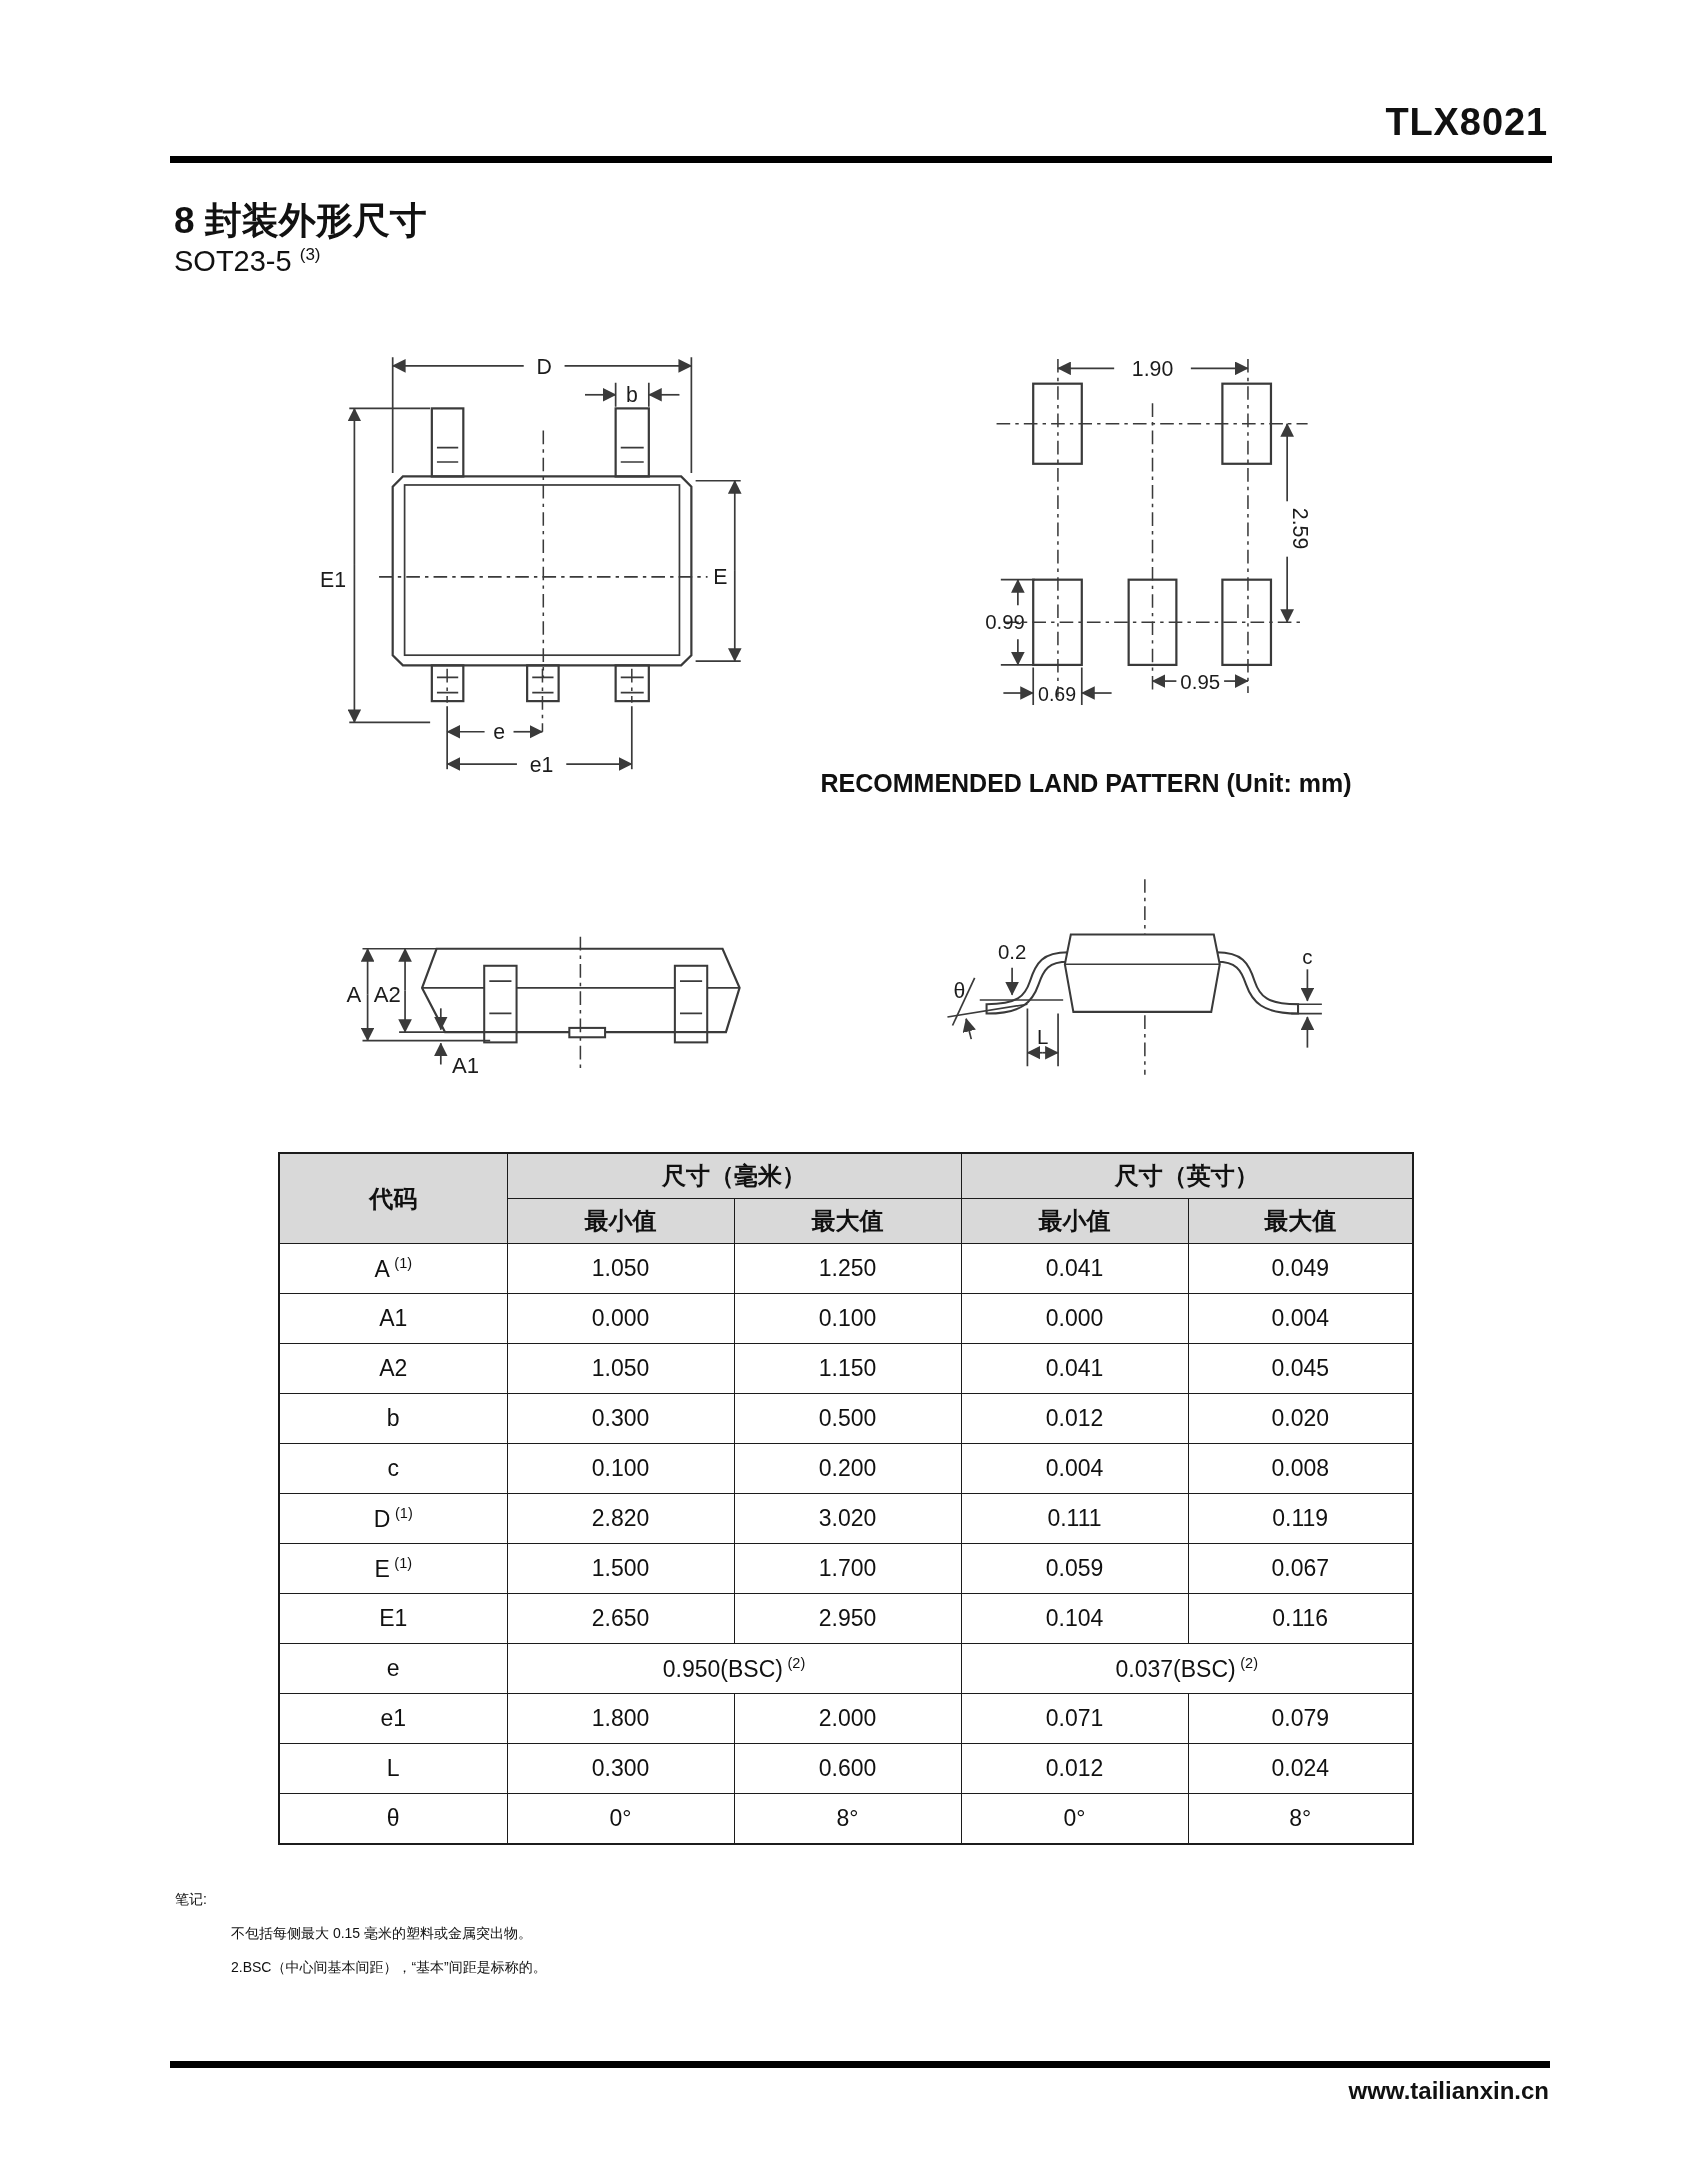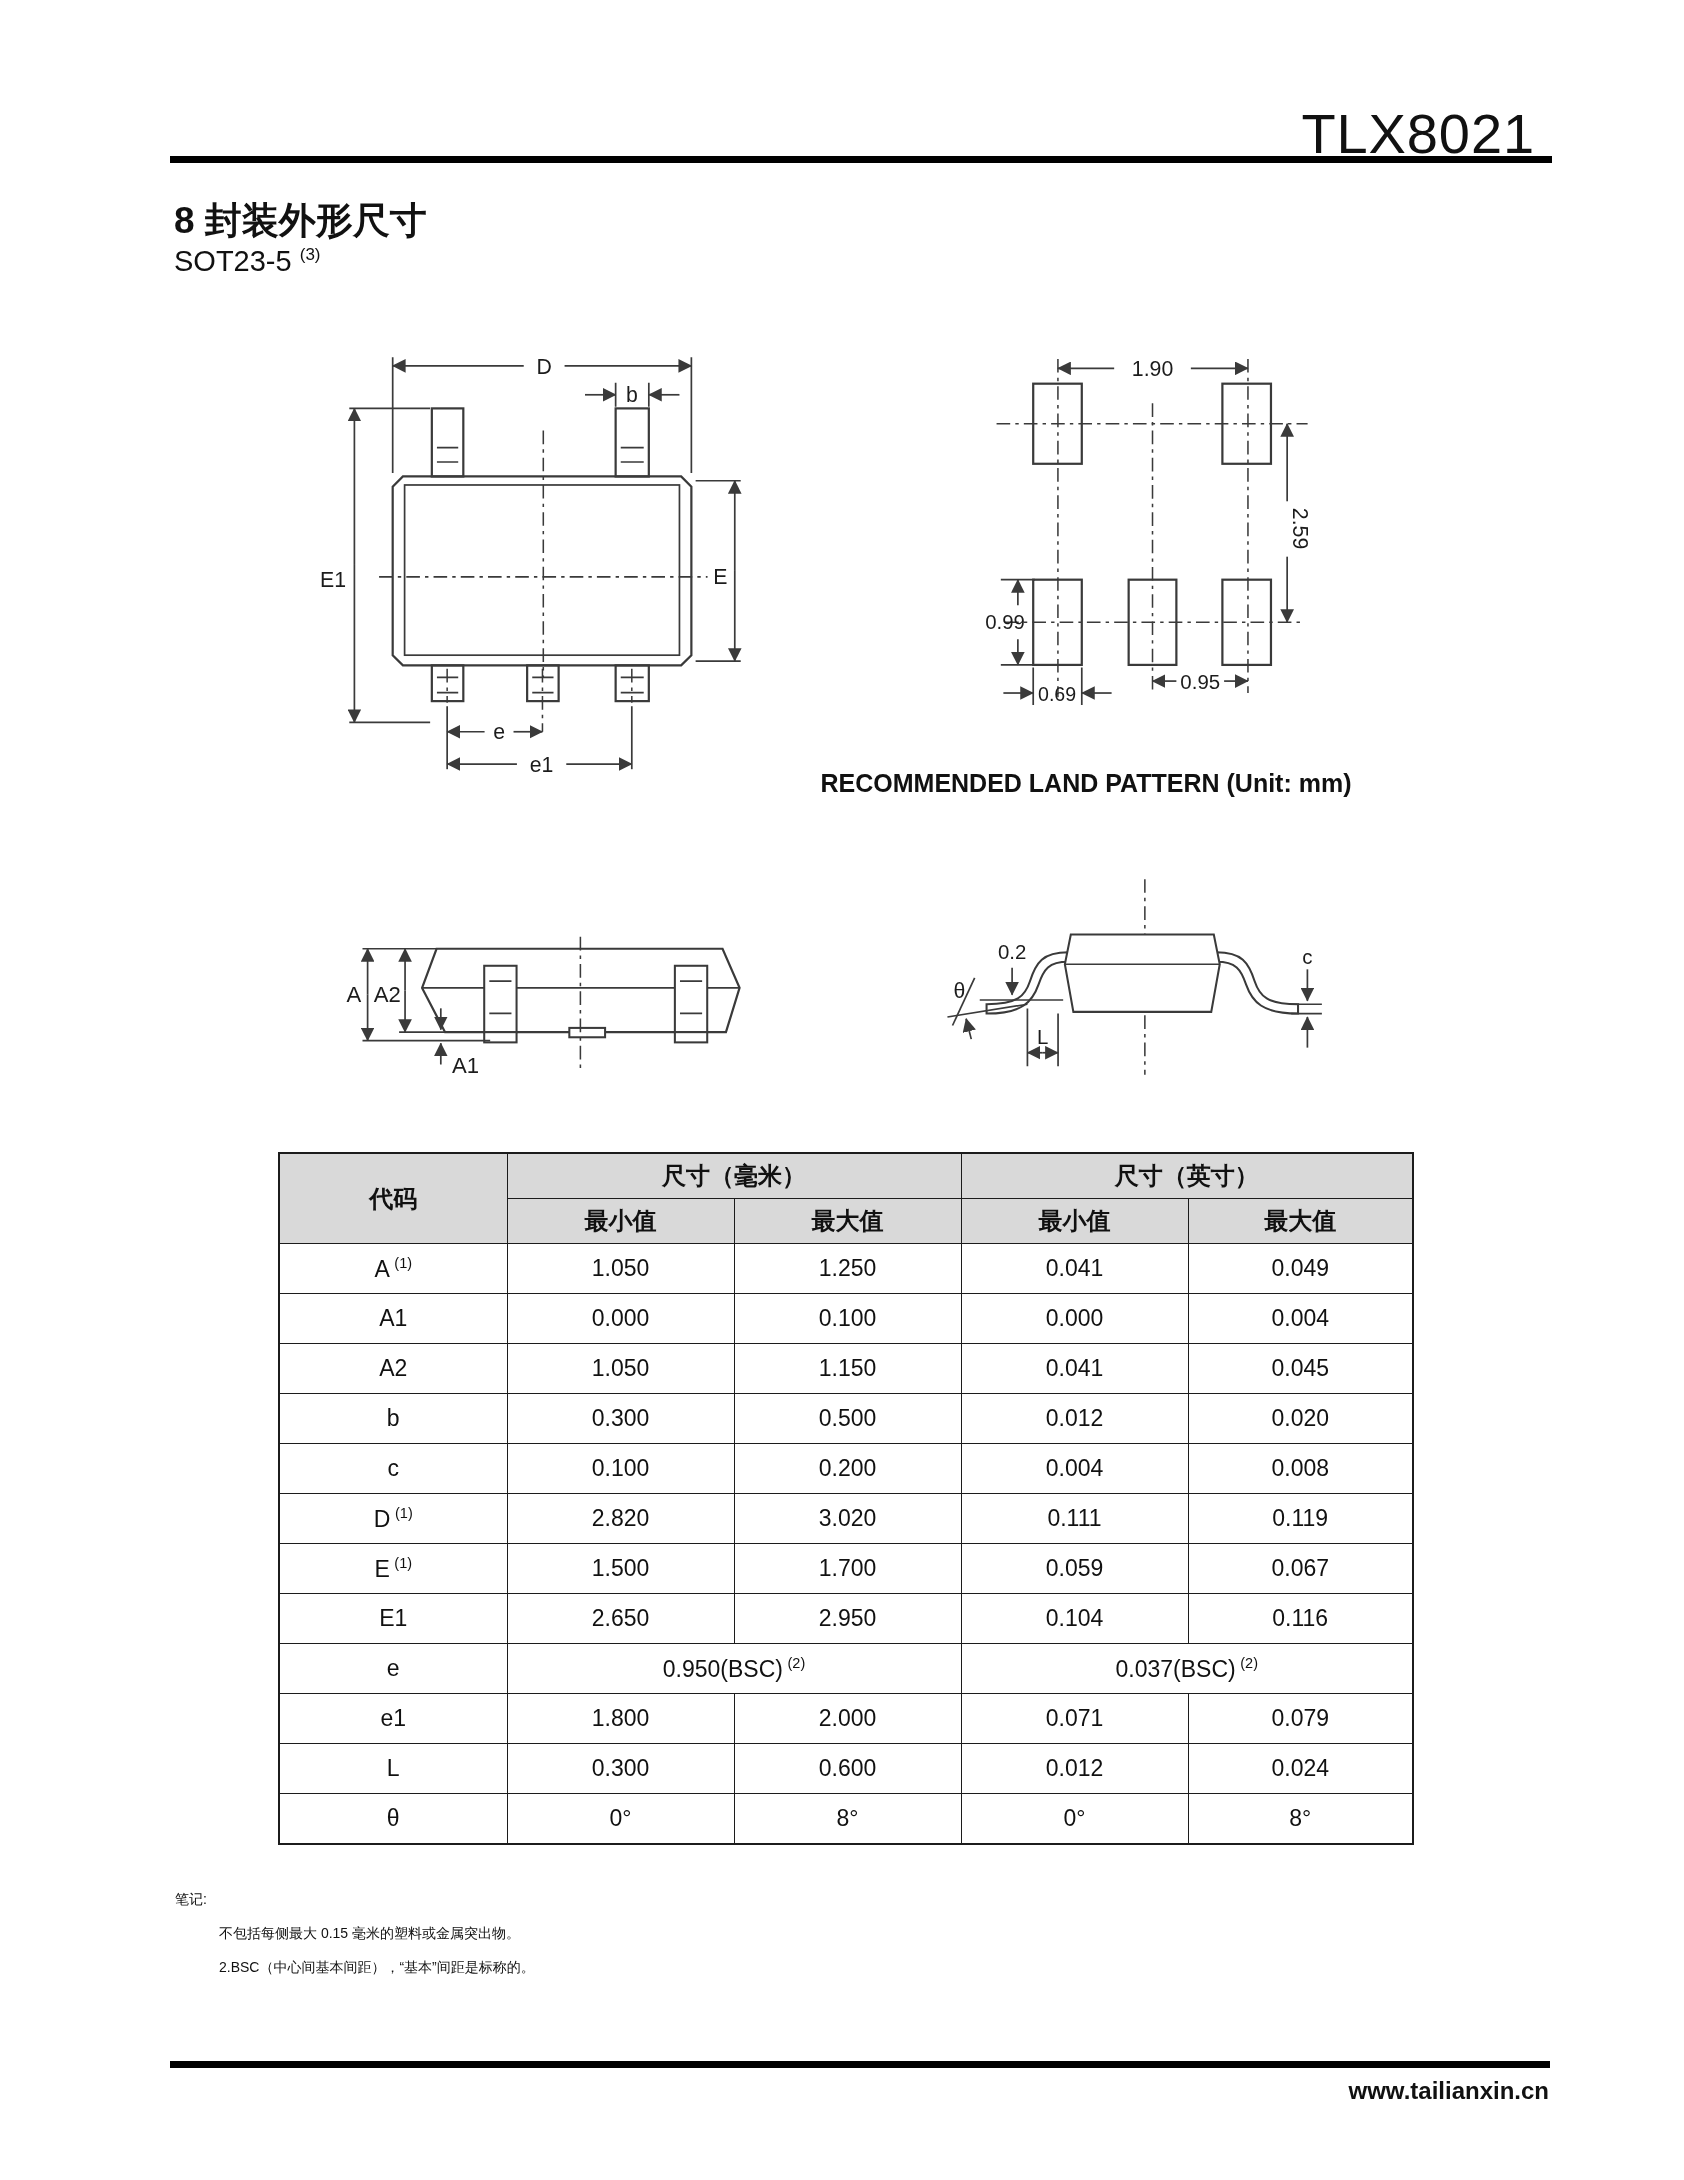--- a/index.html
+++ b/index.html
@@ -1,19 +1,19 @@
 <!DOCTYPE html>
 <html style="font-size:13.6px"><head>
 <meta charset="utf-8">
 <style>
   html,body{margin:0;padding:0;background:#e8e8e8;}
   body{font-family:"Liberation Sans","DejaVu Sans",sans-serif;color:#111;}
   .page{position:relative;width:1685px;height:2181px;background:#ffffff;margin:0 auto;overflow:hidden;}
   .abs{position:absolute;}
-  .doc-number{right:150px;top:101px;font-size:56px;font-weight:400;letter-spacing:0.9px;}
+  .doc-number{right:137px;top:101px;font-size:38px;font-weight:700;letter-spacing:0.9px;}
   .header-rule{left:170px;top:156px;width:1382px;height:6.8px;background:#000;}
   .section-title{left:174px;top:196px;font-size:37px;font-weight:700;}
   .package-name{left:174px;top:245px;font-size:29px;font-weight:400;}
   .package-name sup{font-size:17px;}
   .lp-caption{left:805px;top:769px;width:562px;text-align:center;font-size:25px;font-weight:700;}
   svg{position:absolute;overflow:visible;}
   svg .ln{stroke:#3a3a3a;stroke-width:2;fill:none;}
   svg .thick{stroke-width:2.6;}
   svg .dd{stroke:#3a3a3a;stroke-width:1.8;fill:none;stroke-dasharray:16 6 4 6;}
   svg .pad{fill:none;stroke:#3a3a3a;stroke-width:2.6;}
@@ -24,21 +24,21 @@
   .dim-table td,.dim-table th{border:1.7px solid #1c1c1c;text-align:center;vertical-align:middle;
       font-size:23px;font-weight:400;padding:0;}
   .dim-table th{background:#d9d9d9;font-weight:700;font-size:24px;}
   .dim-table{border:2.6px solid #1c1c1c;}
   .hrow1 th{height:44px;}
   .hrow2 th{height:44px;}
   .dim-table td{height:49px;background:#fff;}
   .dim-table sup{font-size:14.5px;}
   
   .notes{left:175px;top:1882px;font-size:14px;line-height:34px;}
-  .notes .note-items{margin-left:44px;}
+  .notes .note-items{margin-left:56px;}
   
   .footer-rule{left:170px;top:2061px;width:1380px;height:6.8px;background:#000;}
   .footer-page{left:170px;top:2077px;width:1380px;text-align:center;font-size:24px;font-weight:700;}
   .footer-site{right:136px;top:2077px;font-size:24px;font-weight:700;}
 </style>
 </head>
 <body>
 
 <div class="page">
 

